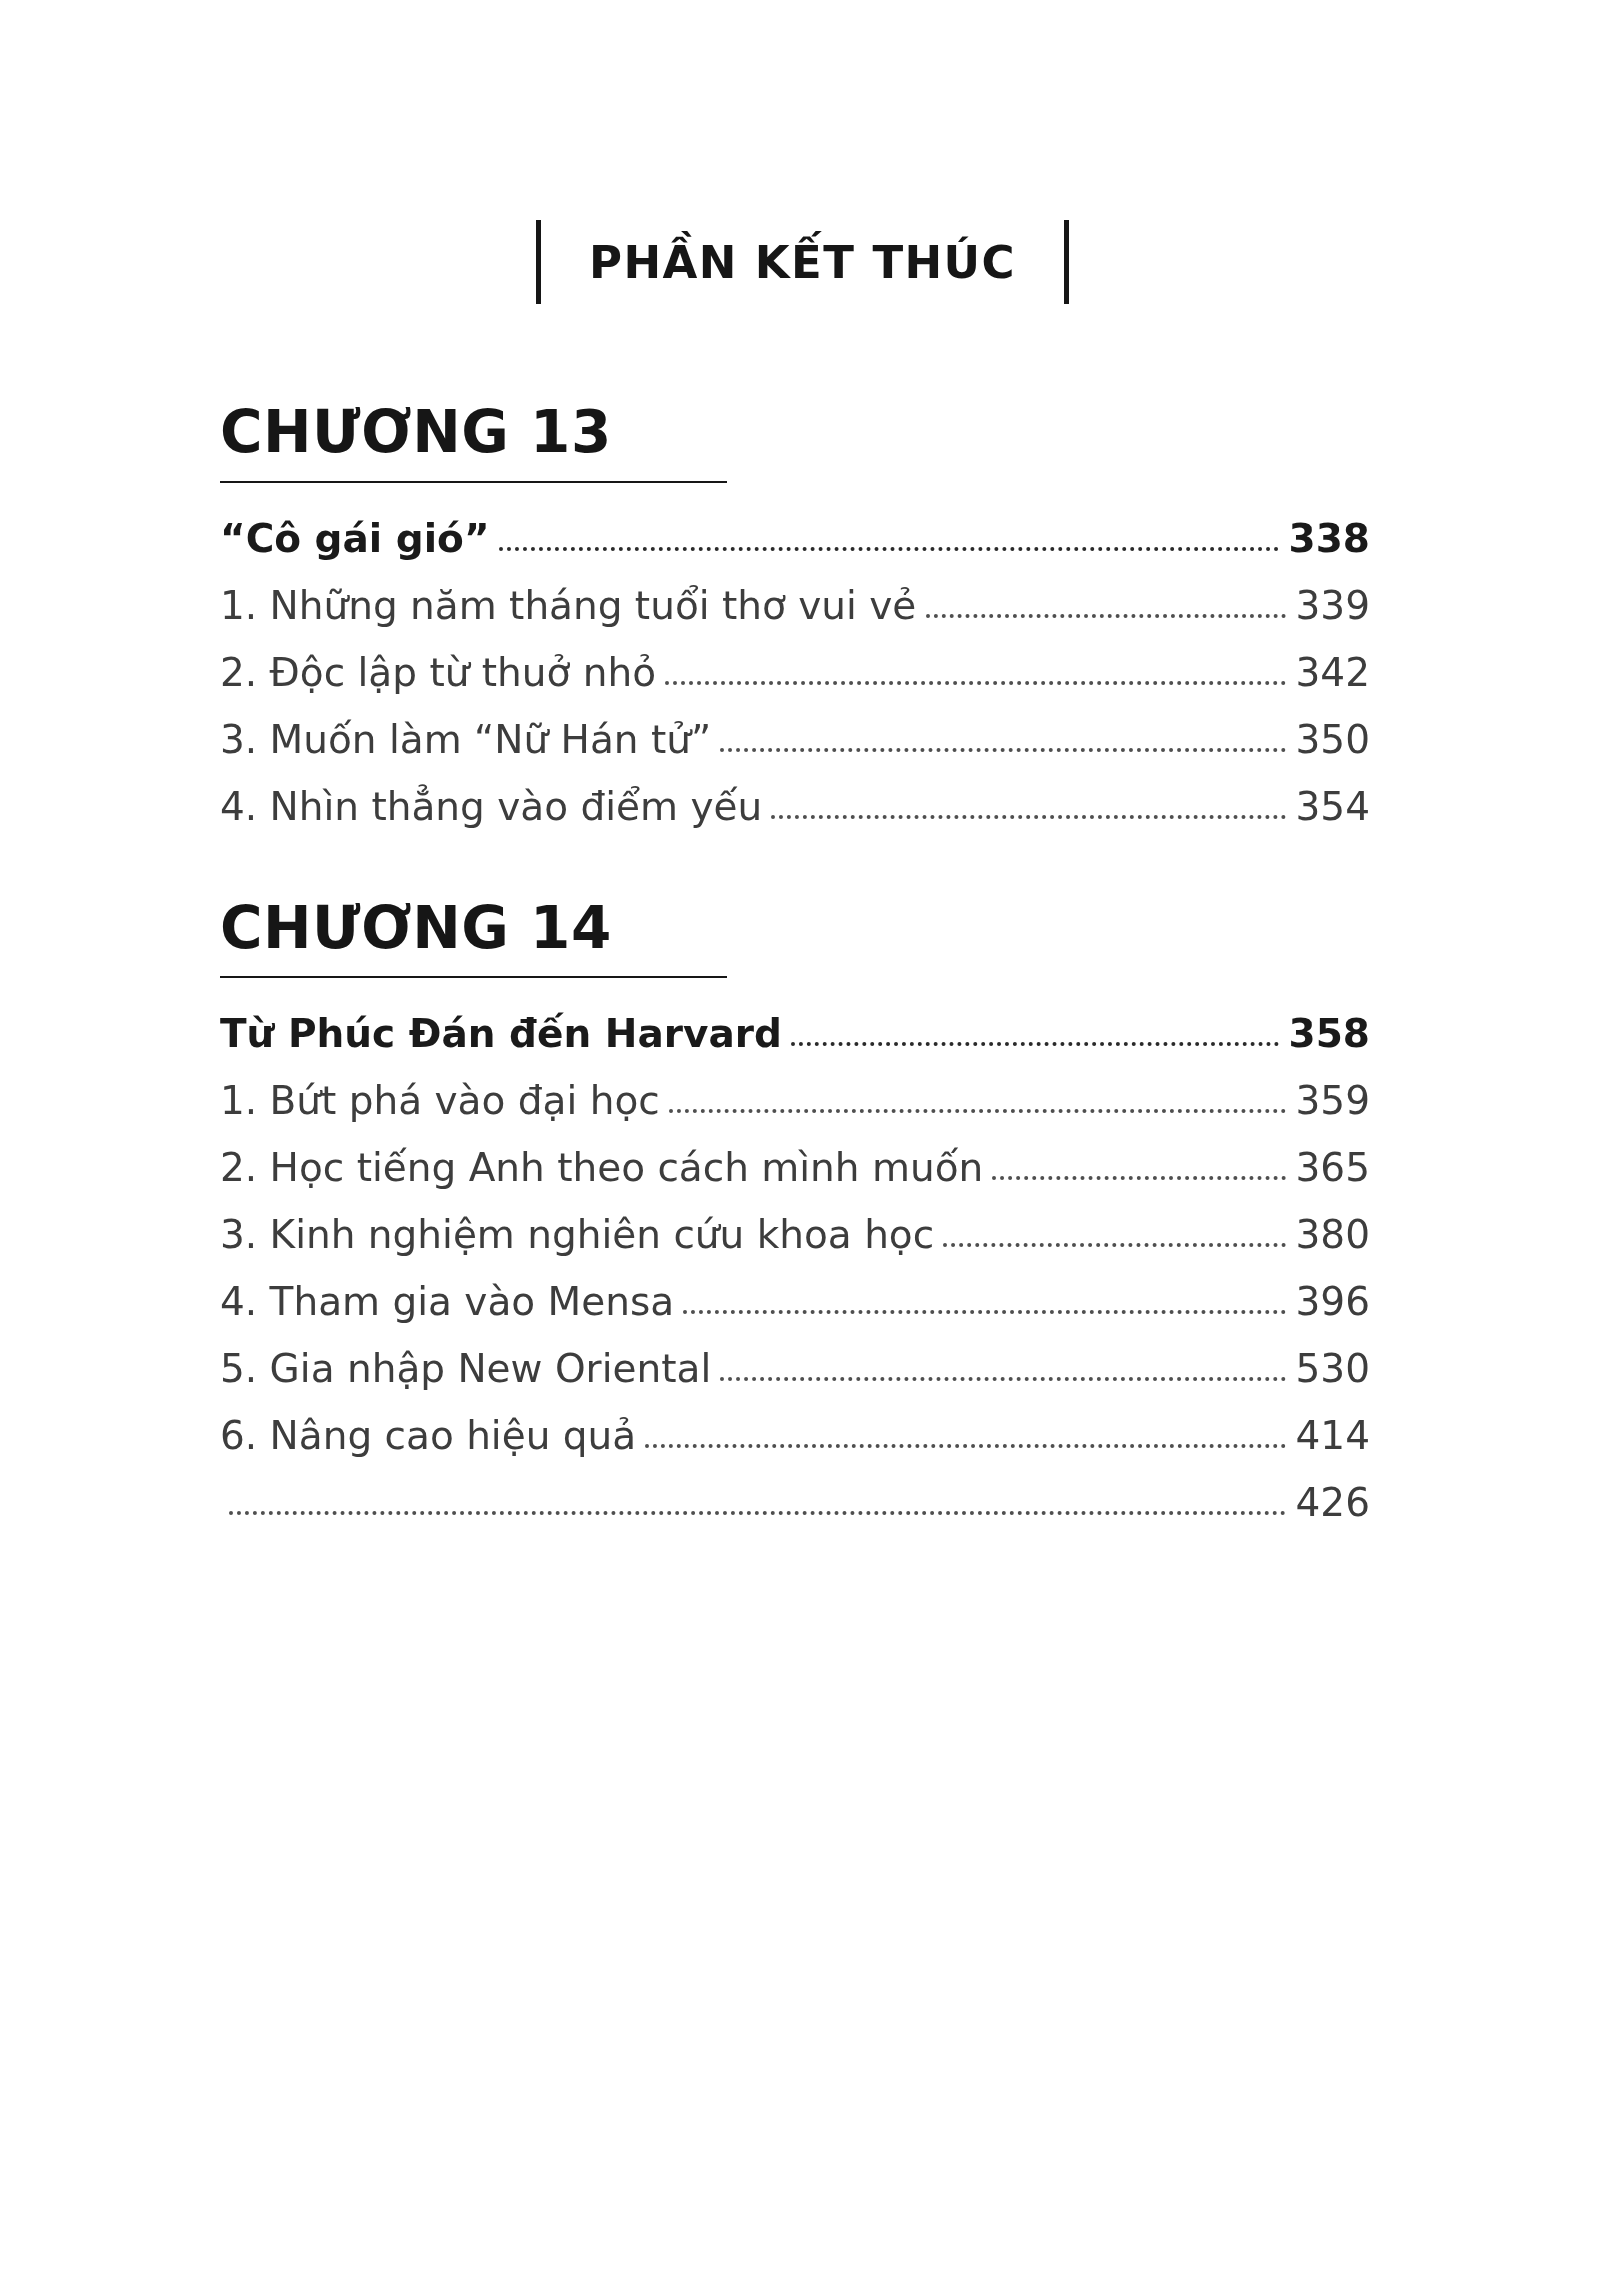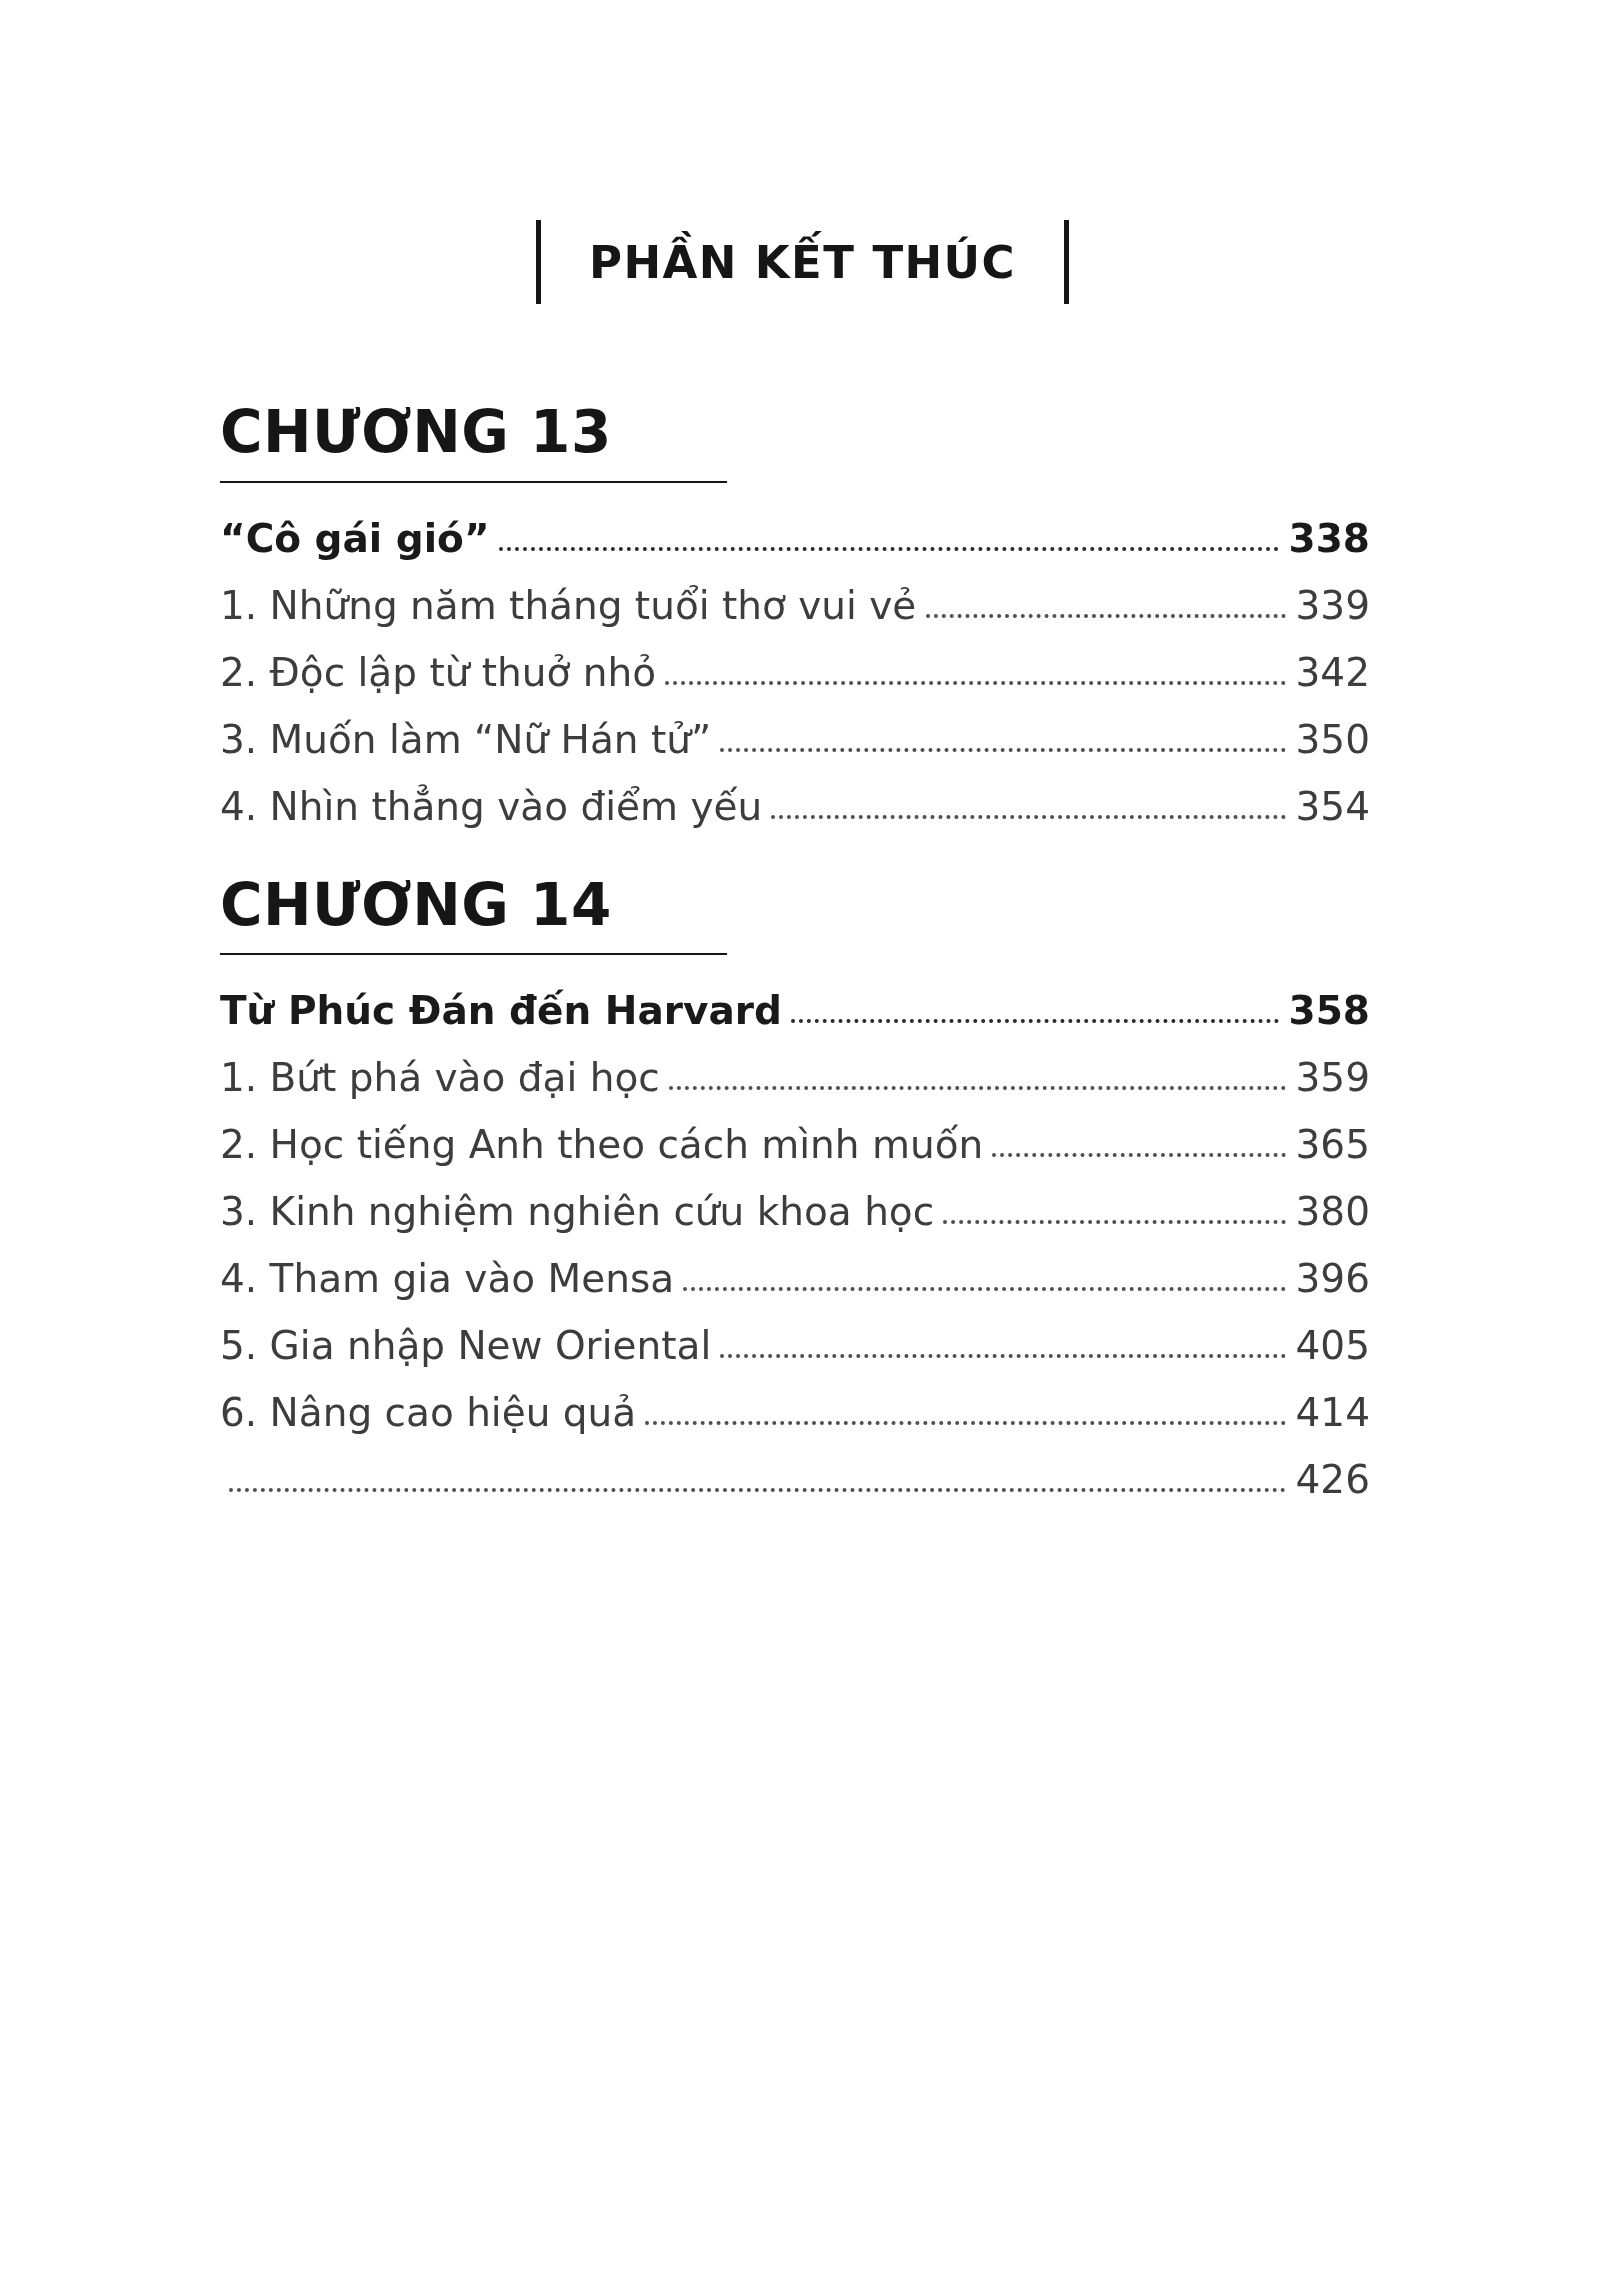--- a/index.html
+++ b/index.html
@@ -37,21 +37,21 @@
     color: #161616;
     letter-spacing: 1.4px;
     white-space: nowrap;
   }
   
   .toc {
     width: 1150px;
     margin: 94px 0 0 220px;
   }
   .section { margin-bottom: 0; }
-  .section + .section { margin-top: 31px; }
+  .section + .section { margin-top: 54px; }
   .chapter-heading {
     display: inline-block;
     font-size: 58px;
     font-weight: 700;
     color: #161616;
     letter-spacing: 0.5px;
     border-bottom: 2.8px solid #161616;
     padding: 0 115px 14.7px 0;
   }
   .rows { margin-top: 22px; }
@@ -160,21 +160,21 @@
 
         <div class="row">
           <span class="label">4. Tham gia vào Mensa</span>
           <span class="dots"></span>
           <span class="pagenum">396</span>
         </div>
 
         <div class="row">
           <span class="label">5. Gia nhập New Oriental</span>
           <span class="dots"></span>
-          <span class="pagenum">405</span>
+          <span class="pagenum">530</span>
         </div>
 
         <div class="row">
           <span class="label">6. Nâng cao hiệu quả</span>
           <span class="dots"></span>
           <span class="pagenum">414</span>
         </div>
 
 
         <div class="row">

